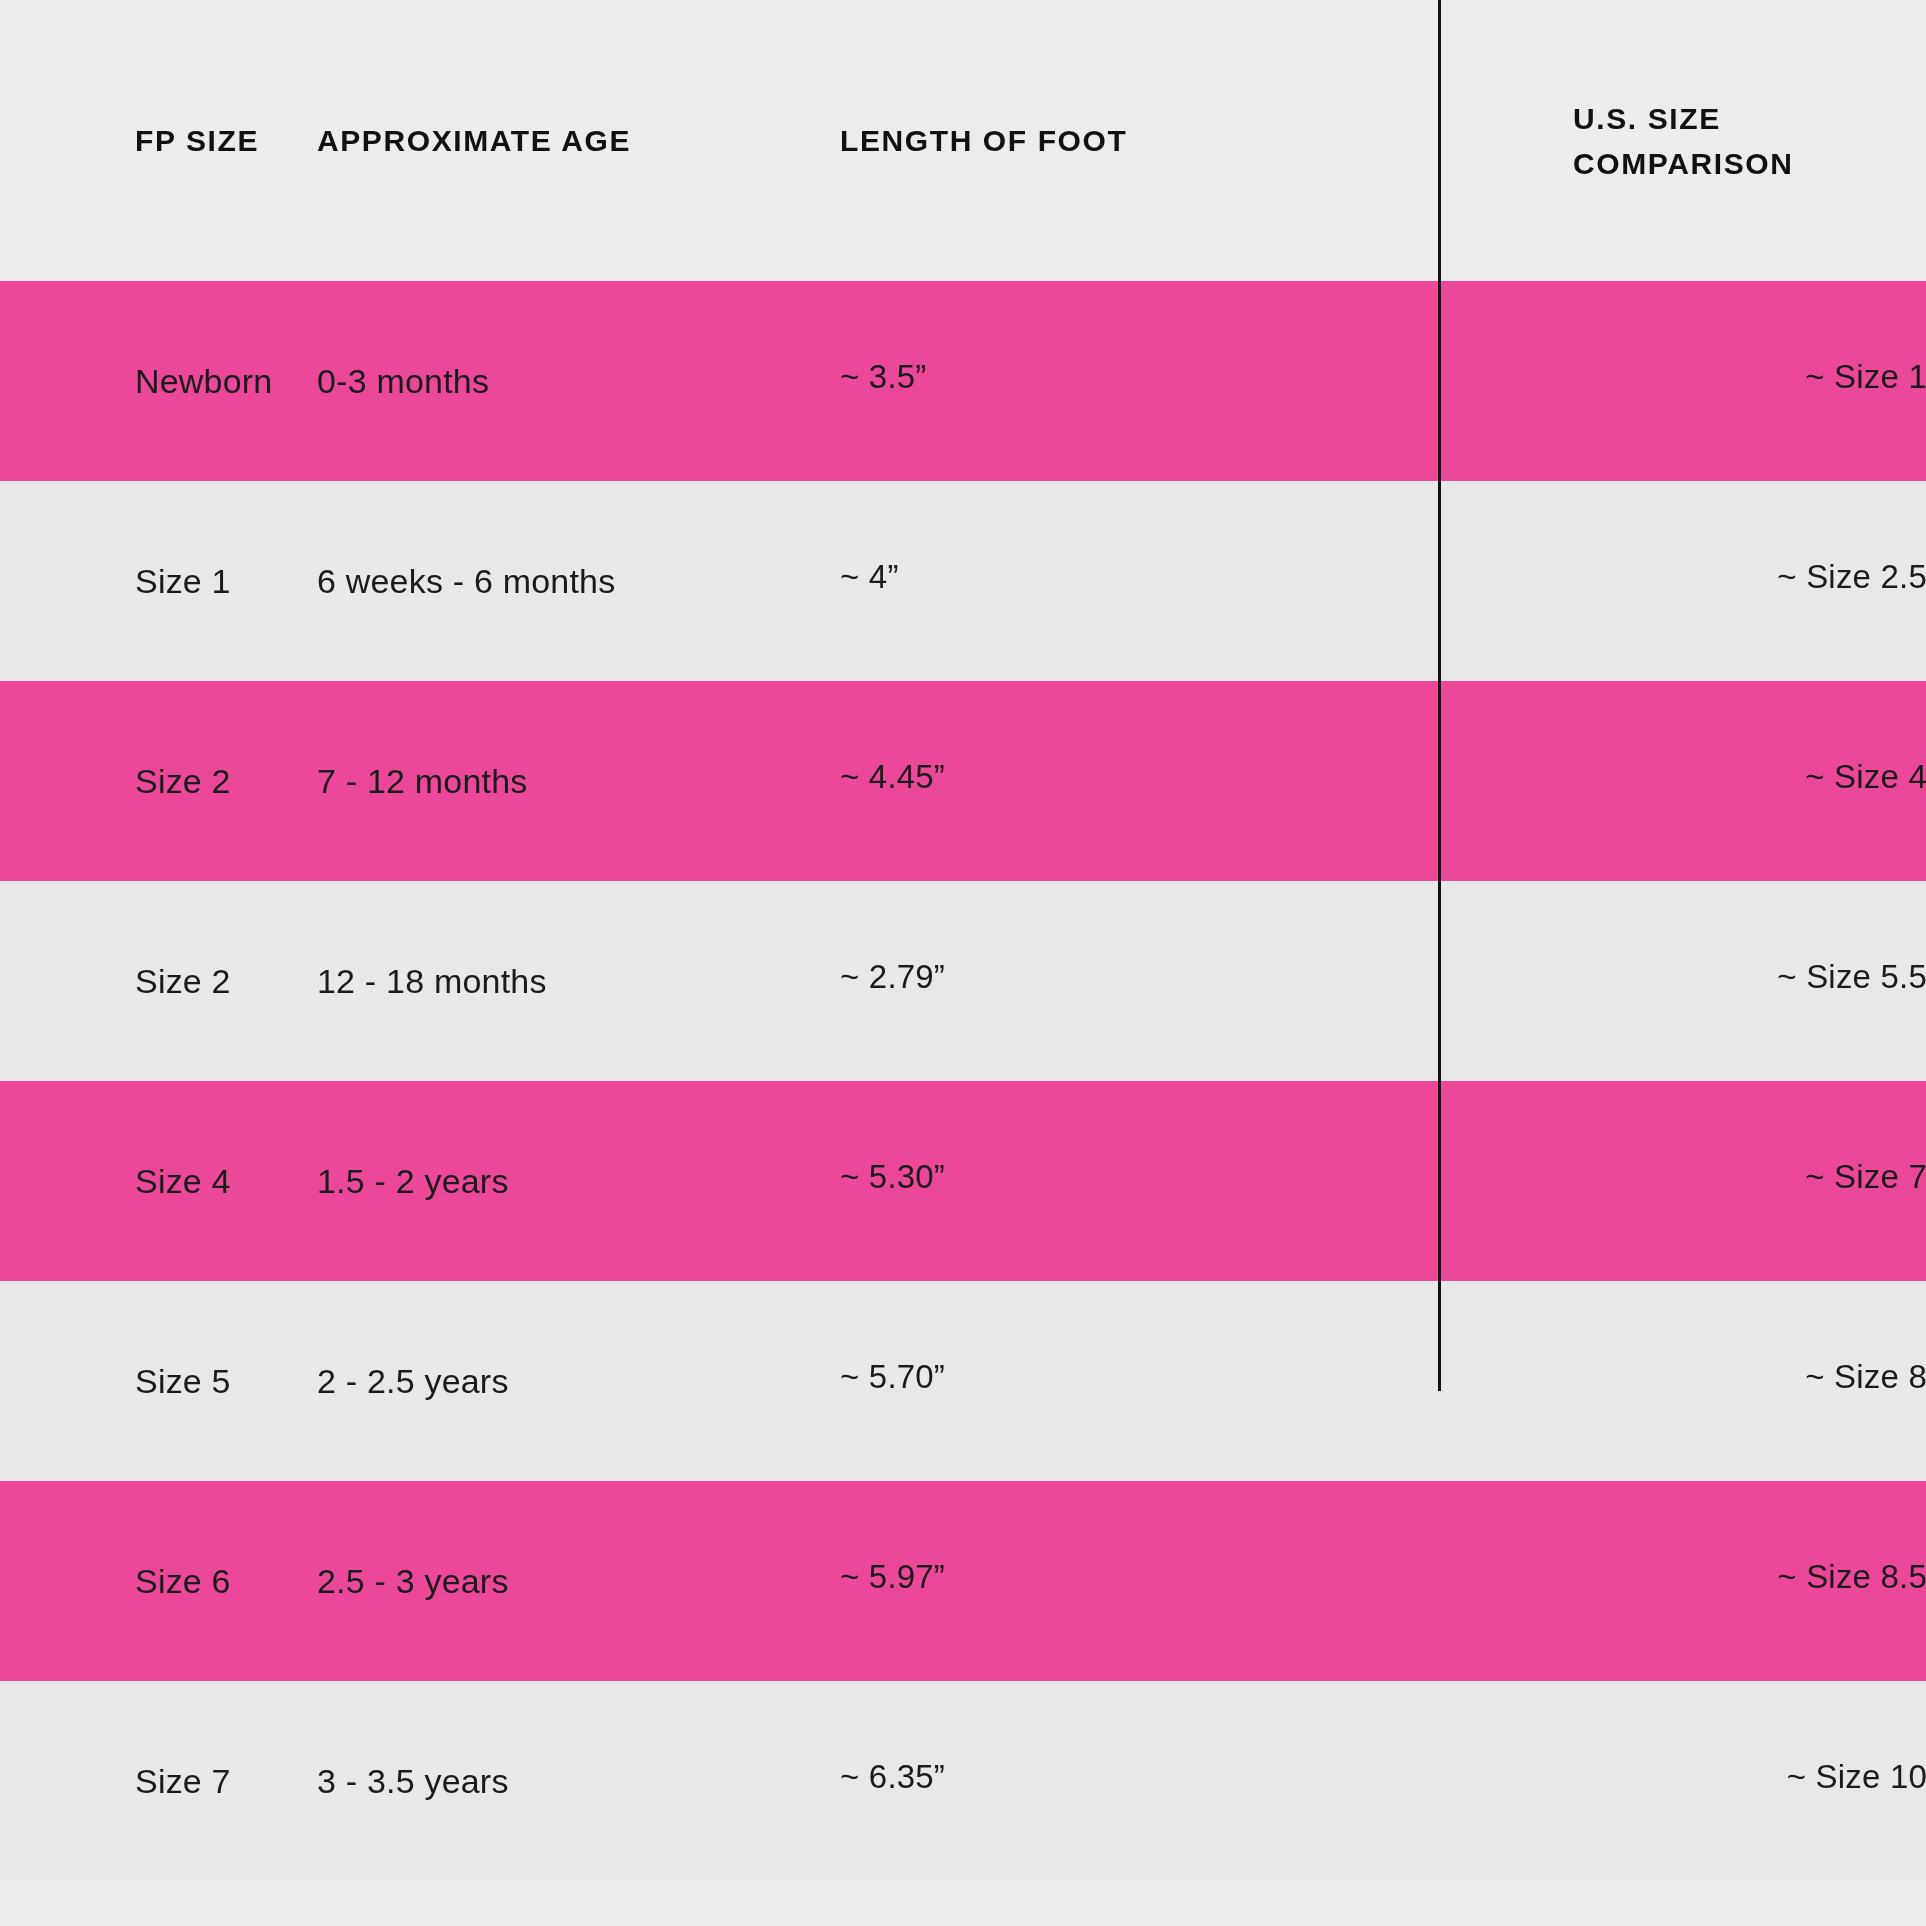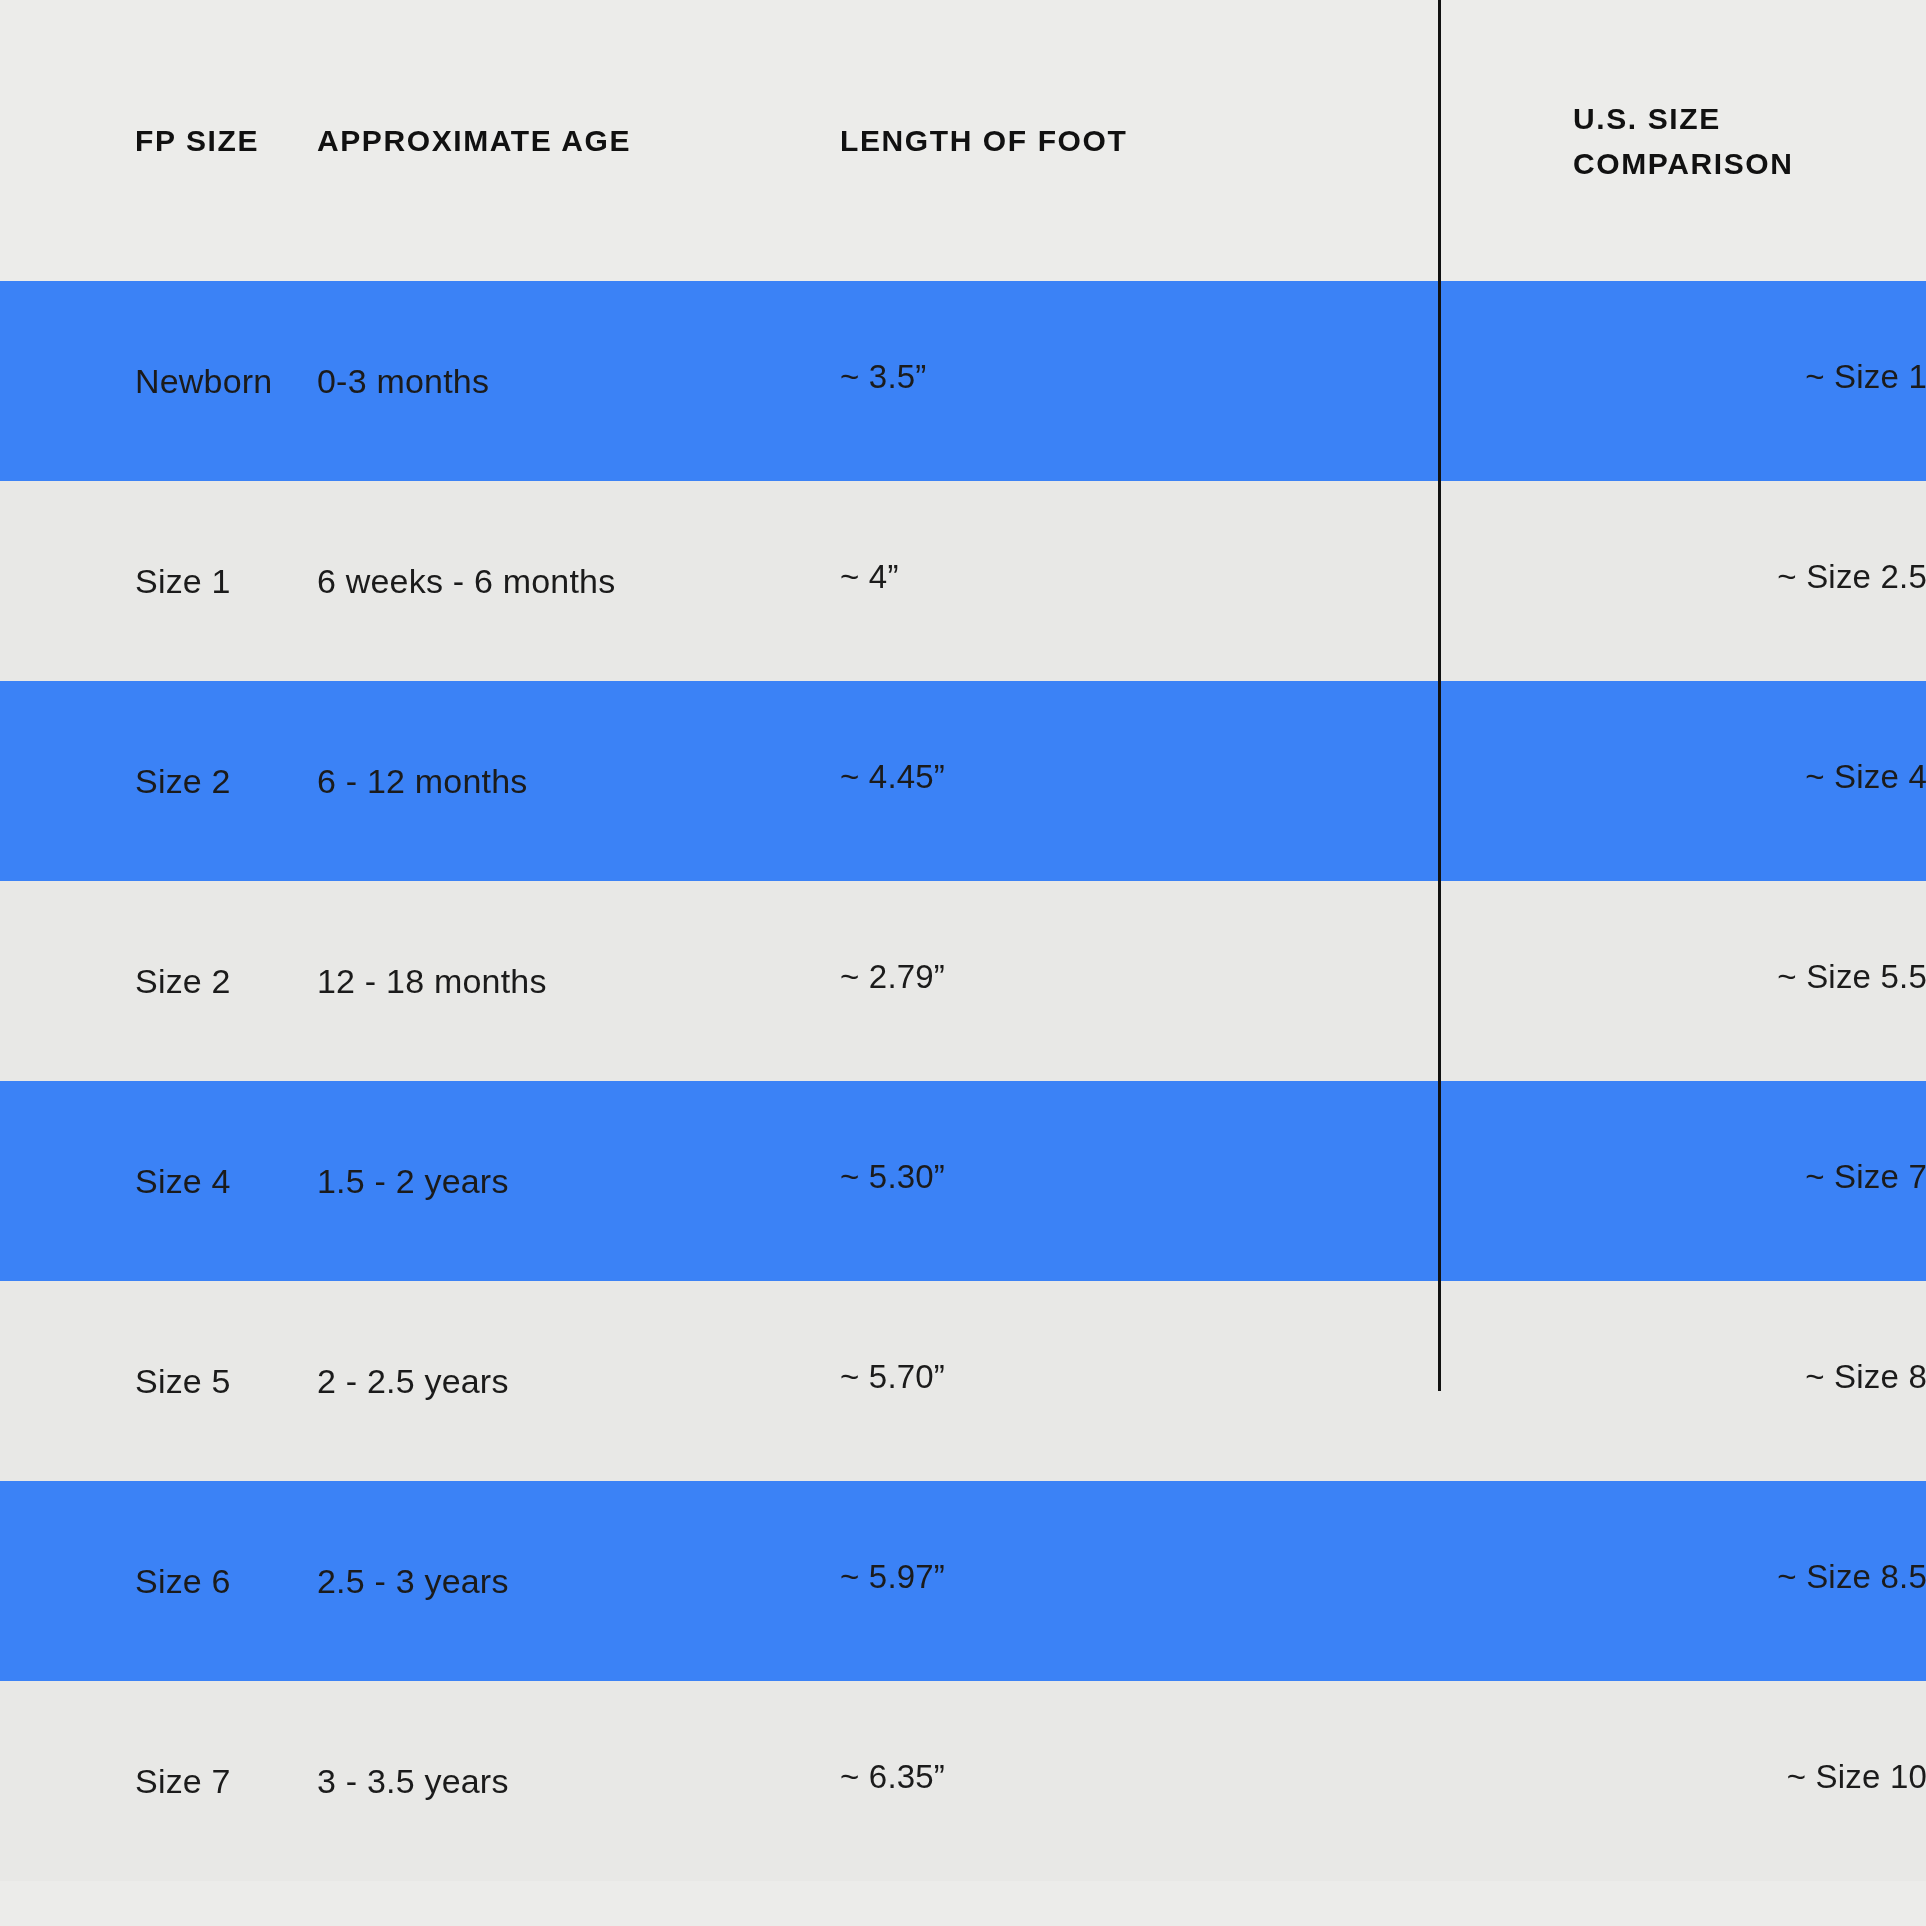--- a/index.html
+++ b/index.html
@@ -58,21 +58,21 @@
     line-height: 1.5;
   }
   thead th.h1 { padding-left: 135px; }
   thead th.h2 { padding-left: 0px; }
   thead th.h3 { padding-left: 0px; }
   thead th.h4 { vertical-align: middle; }
 
   thead th .hdr-inner { display: block; }
 
   tbody tr { height: 200px; }
-  tbody tr.odd  { background: #3b82f6; }
+  tbody tr.odd  { background: #ec4899; }
   tbody tr.even { background: #e8e8e6; }
 
   tbody td {
     vertical-align: middle;
     font-size: 34px;
     color: #1b1b1b;
     font-weight: normal;
     letter-spacing: 0.2px;
     padding: 0;
     box-sizing: border-box;
@@ -123,21 +123,21 @@
         <td class="col4"><span>~ Size 1</span></td>
       </tr>
       <tr class="even">
         <td class="col1">Size 1</td>
         <td class="col2">6 weeks - 6 months</td>
         <td class="col3"><span>~ 4”</span></td>
         <td class="col4"><span>~ Size 2.5</span></td>
       </tr>
       <tr class="odd">
         <td class="col1">Size 2</td>
-        <td class="col2">6 - 12 months</td>
+        <td class="col2">7 - 12 months</td>
         <td class="col3"><span>~ 4.45”</span></td>
         <td class="col4"><span>~ Size 4</span></td>
       </tr>
       <tr class="even">
         <td class="col1">Size 2</td>
         <td class="col2">12 - 18 months</td>
         <td class="col3"><span>~ 2.79”</span></td>
         <td class="col4"><span>~ Size 5.5</span></td>
       </tr>
       <tr class="odd">

